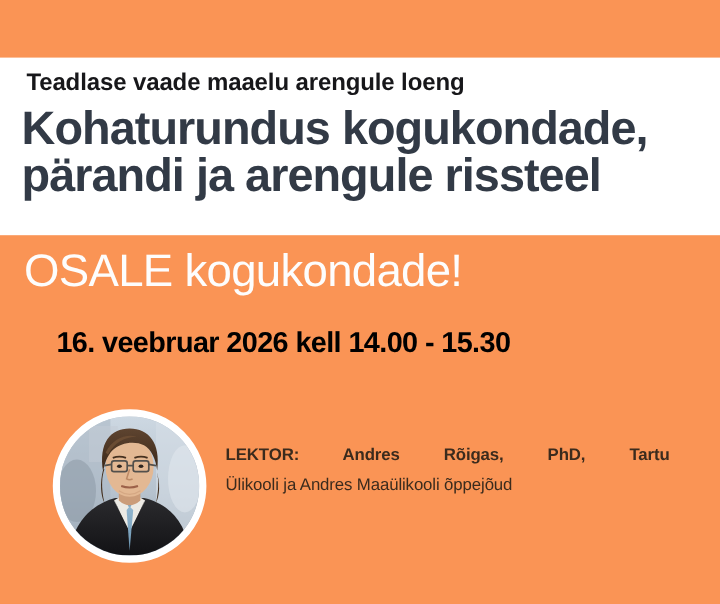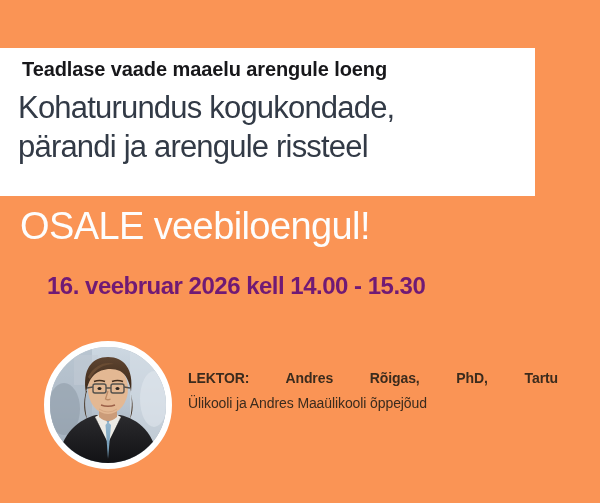--- a/index.html
+++ b/index.html
@@ -19,42 +19,42 @@
     height: 503px;
     background: #fa9455;
     overflow: hidden;
   }
 
   
   .white-panel {
     position: absolute;
     left: 0;
     top: 48px;
-    width: 535px;
+    width: 600px;
     height: 148px;
     background: #ffffff;
   }
   .kicker {
     position: absolute;
     left: 22px;
     top: 10px;
     font-size: 20px;
     font-weight: 700;
     letter-spacing: -0.1px;
     color: #17171a;
     white-space: nowrap;
   }
   .headline {
     position: absolute;
     left: 18px;
     top: 40px;
     width: 570px;
-    font-size: 31px;
+    font-size: 39px;
     line-height: 39px;
-    font-weight: 400;
+    font-weight: 700;
     letter-spacing: -0.8px;
     color: #323a46;
   }
   .headline .l2 { display: block; }
 
   
   .cta {
     position: absolute;
     left: 20px;
     top: 205px;
@@ -64,21 +64,21 @@
     color: #fdfdfd;
     white-space: nowrap;
   }
   .datetime {
     position: absolute;
     left: 47px;
     top: 272px;
     font-size: 24px;
     font-weight: 700;
     letter-spacing: -0.5px;
-    color: #701a75;
+    color: #000000;
     white-space: nowrap;
   }
 
   
   .portrait {
     position: absolute;
     left: 44px;
     top: 341px;
     width: 116px;
     height: 116px;
@@ -122,21 +122,21 @@
 
     <div class="kicker">Teadlase vaade maaelu arengule loeng</div>
 
     <div class="headline">
       <span class="l1">Kohaturundus kogukondade,</span>
       <span class="l2">pärandi ja arengule rissteel</span>
     </div>
 
   </div>
 
-  <div class="cta">OSALE veebiloengul!</div>
+  <div class="cta">OSALE kogukondade!</div>
 
   <div class="datetime">16. veebruar 2026 kell 14.00 - 15.30</div>
 
   <div class="portrait">
     <svg width="116" height="116" viewBox="0 0 116 116">
       <defs>
         <linearGradient id="bgGrad" x1="0" y1="0" x2="0" y2="1">
           <stop offset="0%" stop-color="#cdd8e2"></stop>
           <stop offset="55%" stop-color="#b6c2ce"></stop>
           <stop offset="100%" stop-color="#93a1ad"></stop>

